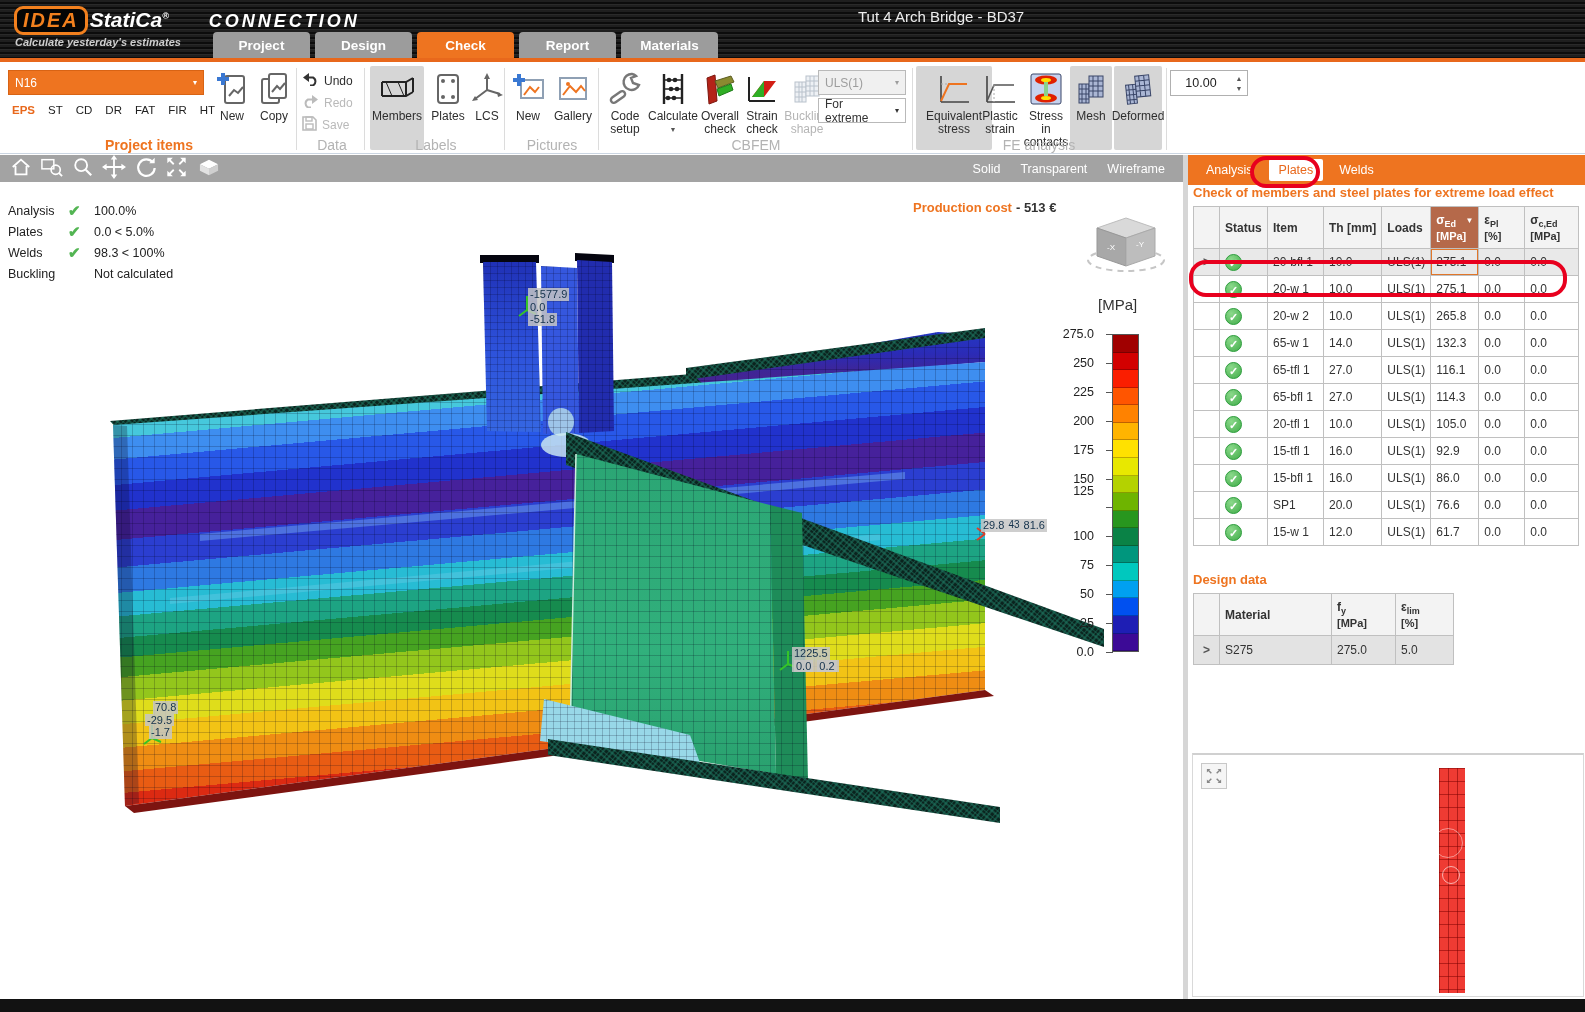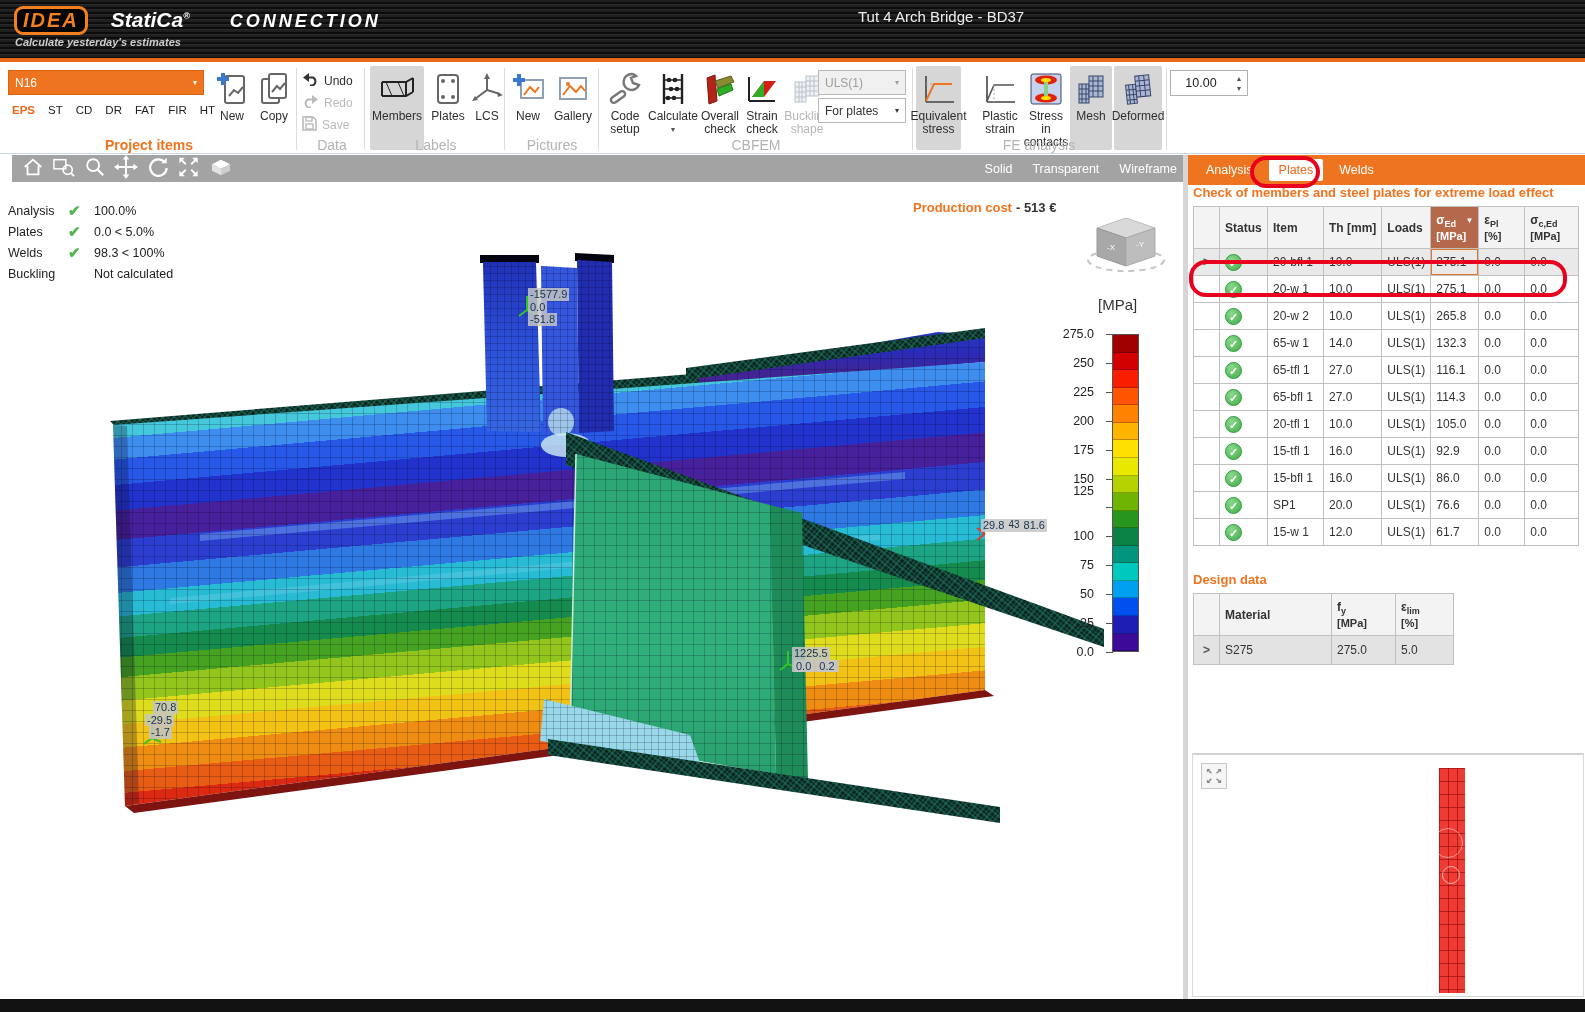--- a/index.html
+++ b/index.html
@@ -7,21 +7,21 @@
   body { font-family:"Liberation Sans", sans-serif; background:#fff; position:relative; overflow:hidden; }
   .stage { position:absolute; left:0; top:0; width:1585px; height:1012px; }
 
   
   .topbar { position:absolute; left:0; top:0; width:1585px; height:58px;
     background:repeating-linear-gradient(180deg,#1f1f1f 0 2px,#0c0c0c 2px 4px,#2a2a2a 4px 5px);
   }
   .logo-row { position:absolute; left:14px; top:6px; display:flex; align-items:baseline; }
   .logo-idea { color:#f2801e; border:3px solid #f2801e; border-radius:9px; background:#050505;
     font-weight:bold; font-style:italic; font-size:20px; padding:0 6px; letter-spacing:2px; }
-  .logo-statica { color:#fff; font-weight:bold; font-style:italic; font-size:21px; margin-left:23px; }
+  .logo-statica { color:#fff; font-weight:bold; font-style:italic; font-size:21px; margin-left:2px; }
   .logo-reg { color:#fff; font-size:9px; vertical-align:super; }
   .logo-app { color:#fff; font-weight:bold; font-style:italic; font-size:18px; letter-spacing:3px; margin-left:40px; }
   .tagline { position:absolute; left:15px; top:36px; color:#cdcdcd; font-size:11px; font-style:italic; font-weight:bold; }
   .win-title { position:absolute; left:858px; top:8px; color:#eee; font-size:15px; }
   .main-tabs { position:absolute; left:213px; bottom:0; display:flex; gap:5px; }
   .ttab { width:97px; height:26px; background:#9c9c9c; color:#fff; font-size:13.5px; font-weight:bold;
     display:flex; align-items:center; justify-content:center; border-radius:4px 4px 0 0; }
   .ttab.on { background:#ee7420; }
 
   
@@ -45,21 +45,21 @@
   .rbtn.dis { color:#b5b5b5; }
   .smallbtn { display:flex; align-items:center; gap:5px; font-size:12px; color:#2e2e2e; height:21px; }
   .smallbtn.dis { color:#b9b9b9; }
   .spinner { position:absolute; left:1170px; top:8px; width:78px; height:26px; border:1px solid #b0b0b0;
     background:#fff; font-size:12.5px; color:#222; display:flex; align-items:center; }
   .spinner .val { flex:1; text-align:center; }
   .spinner .arr { width:16px; display:flex; flex-direction:column; align-items:center; font-size:7px; color:#555; gap:3px; }
 
   
   .vp-toolbar { position:absolute; left:0; top:155px; width:1183px; height:27px; background:#a3a3a3;
-    display:flex; align-items:center; padding:0 10px; gap:8px;margin-left:12px; }
+    display:flex; align-items:center; padding:0 10px; gap:8px; }
   .vp-toolbar .sp { flex:1; }
   .view-modes { display:flex; gap:20px; color:#fff; font-size:12.5px; padding-right:8px; }
 
   
   .viewport { position:absolute; left:0; top:182px; width:1183px; height:817px; background:#fff; }
   .scene { position:absolute; left:0; top:0; }
   .status-panel { position:absolute; left:8px; top:18px; font-size:12.5px; color:#222; }
   .srow { display:flex; align-items:center; height:21px; }
   .slabel { width:60px; }
   .scheck { width:26px; color:#53b553; font-size:15px; font-weight:bold; }
@@ -127,20 +127,27 @@
 <div class="stage">
 
   <div class="topbar">
     <div class="logo-row">
       <span class="logo-idea">IDEA</span>
       <span class="logo-statica"><span>StatiCa</span><sup class="logo-reg">®</sup></span>
       <span class="logo-app">CONNECTION</span>
     </div>
     <div class="tagline">Calculate yesterday's estimates</div>
     <div class="win-title">Tut 4 Arch Bridge - BD37</div>
+    <div class="main-tabs">
+        <div class="ttab">Project</div>
+        <div class="ttab">Design</div>
+        <div class="ttab on">Check</div>
+        <div class="ttab">Report</div>
+        <div class="ttab">Materials</div>
+      </div>
   </div>
 
   <div class="ribbon">
     <div class="rsep" style="left:296px"></div>
       <div class="rsep" style="left:364px"></div>
     <div class="rsep" style="left:504px"></div>
       <div class="rsep" style="left:598px"></div>
     <div class="rsep" style="left:912px"></div>
       <div class="rsep" style="left:1166px"></div>
 
@@ -321,28 +328,28 @@
               </g>
             </svg>
         </span>
           <span>Buckling shape</span>
       </div>
       <div class="combo disabled" style="position:absolute;left:216px;top:8px;width:88px">
         <span>ULS(1)</span>
           <span class="car">▾</span>
       </div>
       <div class="combo" style="position:absolute;left:216px;top:36px;width:88px">
-        <span>For plates</span>
+        <span>For extreme</span>
           <span class="car">▾</span>
       </div>
       <div class="rg-label">CBFEM</div>
     </div>
 
     <div class="rg" style="left:916px;width:246px">
-      <div class="rbtn sel" style="left:0;width:45px">
+      <div class="rbtn sel" style="left:0;width:76px">
         <span class="ic">
           <svg width="36" height="34" viewBox="0 0 36 34">
               <path d="M5 30V4M5 30h28" stroke="#444" stroke-width="1.6" fill="none"></path>
               <path d="M5 12h22" stroke="#aaa" stroke-width="1" stroke-dasharray="2 2"></path>
               <path d="M5 29l8-17h18" stroke="#ee7420" stroke-width="2" fill="none"></path>
             </svg>
         </span>
           <span>Equivalent stress</span>
       </div>
       <div class="rbtn" style="left:62px;width:44px">

